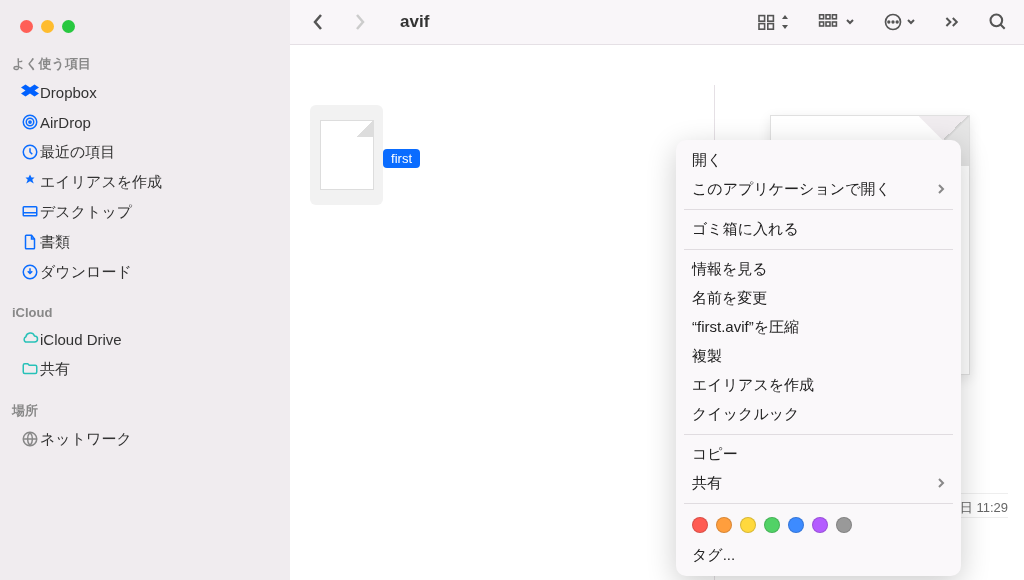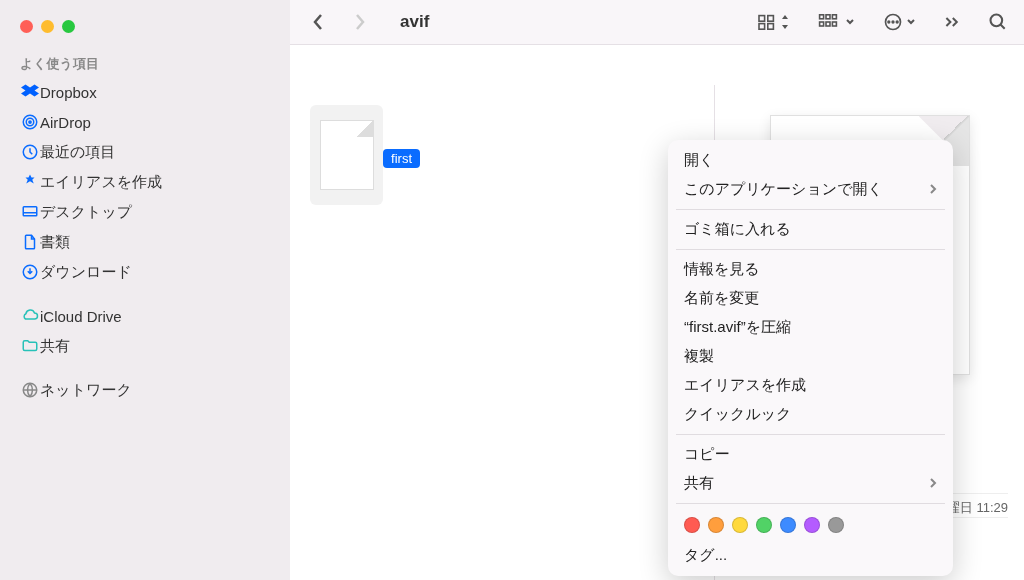--- a/index.html
+++ b/index.html
@@ -6,21 +6,21 @@
     body { width: 1024px; height: 580px; overflow: hidden; background: #fff; }
     .window { display: flex; width: 100%; height: 100%; }
     
     
     .sidebar { width: 290px; background: #f0ecef; padding: 12px 0; height: 100%; overflow-y: auto; }
     .traffic-lights { display: flex; gap: 8px; padding: 8px 20px 18px; }
     .traffic-light { width: 13px; height: 13px; border-radius: 50%; }
     .tl-red { background: #ff5f57; }
     .tl-yellow { background: #febc2e; }
     .tl-green { background: #28c840; }
-    .sidebar-section-title { font-size: 13px; color: #888; padding: 4px 20px; font-weight: 600; }
+    .sidebar-section-title { font-size: 13px; color: #888; padding: 4px 12px; font-weight: 600; }
     .sidebar-item { display: flex; align-items: center; gap: 0; padding: 5px 20px; font-size: 15px; color: #333; cursor: default; }
     .sidebar-item .icon { width: 20px; height: 20px; display: flex; align-items: center; justify-content: center; }
     .sidebar-section { margin-bottom: 14px; }
     
     
     .main { flex: 1; display: flex; flex-direction: column; background: #fff; position: relative; gap: 40px; }
     .toolbar { display: flex; align-items: center; padding: 10px 16px; height: 60px; background: #f9f6f9; border-bottom: 1px solid #e5e0e5; gap: 12px; }
     .nav-buttons { display: flex; gap: 18px; }
     .nav-btn { width: 24px; height: 24px; display: flex; align-items: center; justify-content: center; color: #888; }
     .folder-title { font-size: 17px; font-weight: 600; color: #333; margin-left: 16px; flex: 1; }
@@ -30,21 +30,21 @@
     
     .content { flex: 1; display: flex; }
     .file-area { flex: 1; padding: 20px; position: relative; }
     .file-icon-block { display: inline-flex; flex-direction: row; align-items: center; width: 110px; }
     .file-thumb { width: 90px; height: 100px; background: #f2f2f2; border-radius: 6px; display: flex; align-items: center; justify-content: center; margin-bottom: 6px; }
     .doc-page { width: 54px; height: 70px; background: #fff; border: 1px solid #ddd; position: relative; }
     .doc-page::after { content: ''; position: absolute; top: 0; right: 0; width: 16px; height: 16px; background: linear-gradient(135deg, #fff 50%, #ddd 50%); }
     .file-label { background: #0a6cff; color: #fff; font-size: 13px; padding: 2px 8px; border-radius: 4px; text-align: center; }
     
     
-    .context-menu { position: absolute; top: 140px; left: 378px; width: 285px; background: #faf8fa; border-radius: 10px; box-shadow: 0 8px 30px rgba(0,0,0,0.2); padding: 6px 0; z-index: 100; }
+    .context-menu { position: absolute; top: 140px; left: 386px; width: 285px; background: #faf8fa; border-radius: 10px; box-shadow: 0 8px 30px rgba(0,0,0,0.2); padding: 6px 0; z-index: 100; }
     .menu-item { display: flex; align-items: center; justify-content: space-between; padding: 5px 16px; font-size: 15px; color: #222; cursor: default; }
     .menu-divider { height: 1px; background: #e0dce0; margin: 5px 8px; }
     .menu-chevron { color: #888; }
     .tag-dots { display: flex; gap: 8px; padding: 8px 16px; }
     .tag-dot { width: 16px; height: 16px; border-radius: 50%; border: 1px solid rgba(0,0,0,0.15); }
     
     
     .preview-panel { width: 310px; border-left: 1px solid #e5e0e5; padding: 20px 16px; display: flex; flex-direction: column; }
     .preview-thumb { width: 200px; height: 260px; margin: 10px auto 30px; background: #fff; border: 1px solid #e0e0e0; box-shadow: 0 4px 12px rgba(0,0,0,0.1); position: relative; }
     .preview-thumb::after { content: ''; position: absolute; top: 0; right: 0; width: 50px; height: 50px; background: linear-gradient(135deg, transparent 48%, #ccc 48%, #e5e5e5 52%); }
@@ -129,39 +129,41 @@
             <svg width="18" height="18" viewBox="0 0 24 24" fill="none" stroke="#0a6cff" stroke-width="2">
               <circle cx="12" cy="12" r="9"></circle>
               <path d="M12 7v7m-3-3l3 3 3-3"></path>
             </svg>
           </span>
         <span>ダウンロード</span>
       </div>
     </div>
 
     <div class="sidebar-section">
+      <div class="sidebar-section-title">iCloud</div>
       <div class="sidebar-item">
         <span class="icon">
             <svg width="18" height="18" viewBox="0 0 24 24" fill="none" stroke="#27c1b8" stroke-width="2">
               <path d="M18 16a4 4 0 000-8 6 6 0 00-11.5 1A4 4 0 006 16h12z"></path>
             </svg>
           </span>
         <span>iCloud Drive</span>
       </div>
       <div class="sidebar-item">
         <span class="icon">
             <svg width="18" height="18" viewBox="0 0 24 24" fill="none" stroke="#27c1b8" stroke-width="2">
               <path d="M3 7a2 2 0 012-2h4l2 2h8a2 2 0 012 2v7a2 2 0 01-2 2H5a2 2 0 01-2-2V7z"></path>
             </svg>
           </span>
         <span>共有</span>
       </div>
     </div>
 
     <div class="sidebar-section">
+      <div class="sidebar-section-title">場所</div>
       <div class="sidebar-item">
         <span class="icon">
             <svg width="18" height="18" viewBox="0 0 24 24" fill="none" stroke="#888" stroke-width="2">
               <circle cx="12" cy="12" r="9"></circle>
               <path d="M3 12h18M12 3a14 14 0 010 18M12 3a14 14 0 000 18"></path>
             </svg>
           </span>
         <span>ネットワーク</span>
       </div>
     </div>

